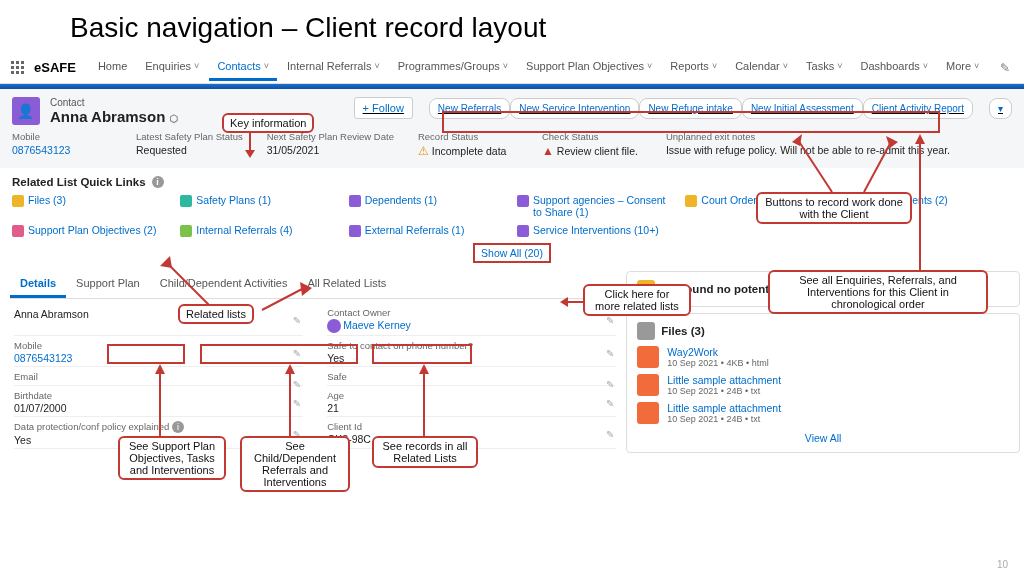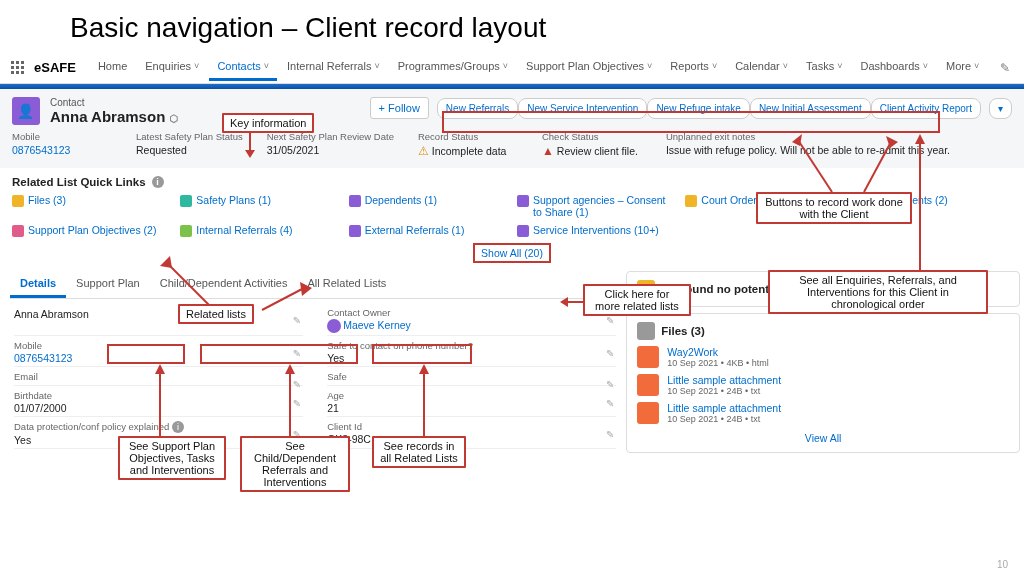--- a/index.html
+++ b/index.html
@@ -12,21 +12,21 @@
   .nav { display: flex; gap: 2px; align-items: center; flex-wrap: wrap; }
   .nav-item { padding: 6px 8px; font-size: 11px; color: #555; cursor: pointer; display: flex; align-items: center; gap: 3px; border-bottom: 3px solid transparent; }
   .nav-item.active { border-bottom-color: #006dcc; color: #006dcc; }
   .chev { font-size: 9px; color: #777; }
   .pencil { margin-left: auto; color: #777; font-size: 12px; padding: 4px; }
   .blue-strip { height: 5px; background: linear-gradient(#1e6fcf,#0b4fa2); }
   .header { display: flex; align-items: flex-start; padding: 8px 12px 0 12px; background: #f5f6f8; gap: 10px; position: relative; }
   .contact-icon { width: 28px; height: 28px; background: #8a5cd6; border-radius: 3px; display: flex; align-items: center; justify-content: center; color: #fff; font-size: 14px; }
   .contact-meta { font-size: 10px; color: #555; }
   .contact-name { font-size: 15px; font-weight: 700; color: #222; }
-  .action-bar { margin-left: auto; display: flex; gap: 8px; align-items: center; }
+  .action-bar { margin-left: auto; display: flex; gap: 16px; align-items: center; text-decoration: underline; }
   .follow { color: #006dcc; font-size: 11px; padding: 4px 8px; border: 1px solid #ccc; border-radius: 3px; background: #fff; }
   .action-btn { padding: 4px 8px; font-size: 10px; color: #006dcc; border: 1px solid #ccc; border-radius: 8px; background: #fff; cursor: pointer; white-space: nowrap; }
   .fields { display: flex; padding: 6px 12px 10px 12px; background: #f5f6f8; gap: 24px; font-size: 10.5px; }
   .field { min-width: 100px; }
   .field-label { color: #666; font-size: 9.5px; }
   .field-val { color: #222; margin-top: 2px; display: flex; align-items: center; gap: 3px; }
   .field-val.link { color: #006dcc; }
   .warn { color: #e08b00; font-size: 12px; }
   .err { color: #c23934; font-size: 12px; }
   .related-section { padding: 8px 12px 6px 12px; }
@@ -53,21 +53,21 @@
   .panel-head { display: flex; align-items: center; gap: 6px; font-size: 11.5px; font-weight: 700; color: #222; }
   .dup-icon { width: 18px; height: 18px; background: #f0b429; border-radius: 3px; }
   .files-icon { width: 18px; height: 18px; background: #999; border-radius: 3px; }
   .file-item { display: flex; gap: 8px; margin-top: 6px; }
   .file-thumb { width: 22px; height: 22px; background: #f26b3a; border-radius: 3px; flex-shrink: 0; }
   .file-name { color: #006dcc; font-size: 10.5px; }
   .file-meta { color: #666; font-size: 9px; }
   .view-all { text-align: center; color: #006dcc; font-size: 10.5px; margin-top: 8px; cursor: pointer; }
   .page-num { position: absolute; bottom: 6px; right: 16px; color: #aaa; font-size: 10px; }
 
-  .annot { position: absolute; border: 2px solid #c23934; background: #fff; padding: 2px 6px; font-size: 11px; color: #111; text-align: center; z-index: 50; border-radius: 1px; }
+  .annot { position: absolute; border: 2px solid #c23934; background: #fff; padding: 2px 6px; font-size: 11px; color: #111; text-align: center; z-index: 50; border-radius: 6px; }
   .hilite { position: absolute; border: 2px solid #c23934; z-index: 48; pointer-events: none; }
   svg.arrow { position: absolute; z-index: 49; pointer-events: none; overflow: visible; }
   svg.arrow line { stroke: #c23934; stroke-width: 2; }
   svg.arrow polygon { fill: #c23934; }
 </style>
 </head>
 <body>
 
 <div class="slide-title">Basic navigation – Client record layout</div>
 
@@ -347,17 +347,17 @@
     <line x1="10" y1="72" x2="10" y2="8"></line>
     <polygon points="5,10 15,10 10,0"></polygon>
   </svg>
 
 <div class="annot" style="left:240px; top:436px; width:110px;">See Child/Dependent Referrals and Interventions</div>
 <svg class="arrow" style="left:280px; top:364px;" width="20" height="72">
     <line x1="10" y1="72" x2="10" y2="8"></line>
     <polygon points="5,10 15,10 10,0"></polygon>
   </svg>
 
-<div class="annot" style="left:372px; top:436px; width:94px;">See records in all Related Lists</div>
+<div class="annot" style="left:372px; top:436px; width:106px;">See records in all Related Lists</div>
 <svg class="arrow" style="left:414px; top:364px;" width="20" height="72">
     <line x1="10" y1="72" x2="10" y2="8"></line>
     <polygon points="5,10 15,10 10,0"></polygon>
   </svg>
 
 </body></html>

